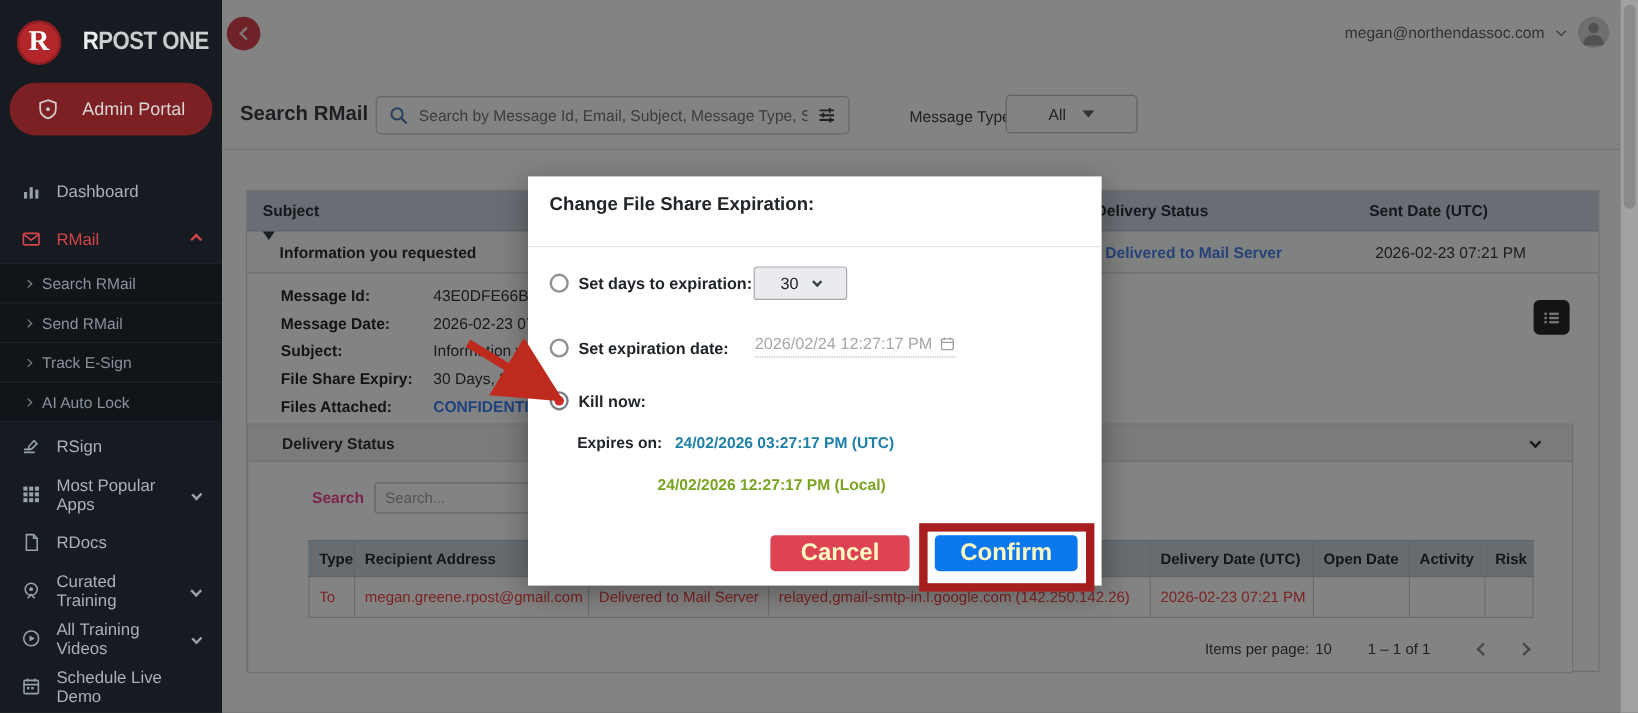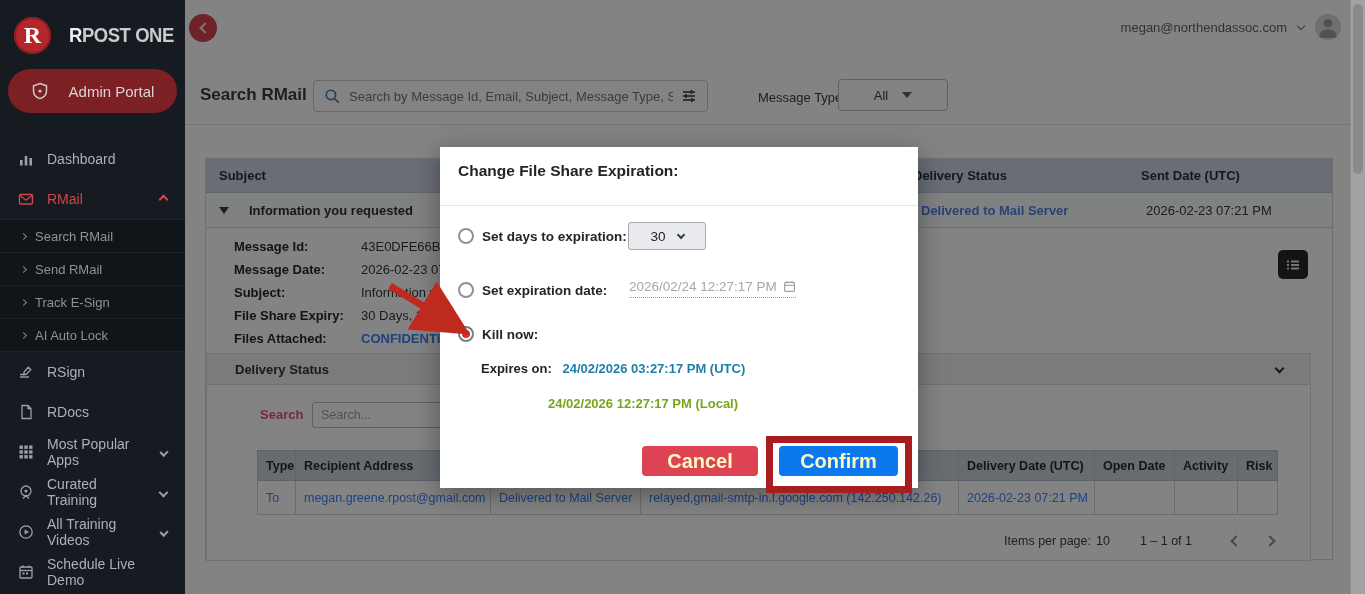--- a/index.html
+++ b/index.html
@@ -69,21 +69,21 @@
   
   .card { position:absolute; left:20px; top:158px; width:1128px; height:402px; background:#fff;
     border:1px solid #d9d9d9; }
   .thead { position:absolute; left:0; top:0; width:100%; height:34px; background:#ccd7e2;
     border-bottom:1px solid #b9c4cf; font-size:13px; font-weight:bold; color:#273038; }
   .th { position:absolute; line-height:34px; }
   .th-subject { left:13px; } .th-status { left:707px; } .th-sent { left:935px; }
   .trow { position:absolute; left:0; top:34px; width:100%; height:35px; background:#fafbfc;
     border-bottom:1px solid #d7d7d7; font-size:13px; }
   .subject-cell { position:absolute; left:13px; line-height:35px; color:#2b3035; font-weight:bold;
-    display:flex; align-items:center; gap:20px; cursor:pointer; }
+    display:flex; gap:4px; cursor:pointer; }
   .tri-down-sm { width:0; height:0; border-left:5px solid transparent; border-right:5px solid transparent;
     border-top:7px solid #3a3f44; }
   .status-link { position:absolute; left:715px; line-height:35px; color:#4a80e8; font-weight:bold;
     text-decoration:none; cursor:pointer; }
   .sent-cell { position:absolute; left:940px; line-height:35px; color:#35393d; }
 
   .drow { position:absolute; left:0; width:700px; height:23px; font-size:13px; }
   .dlabel { position:absolute; left:28px; font-weight:bold; color:#24282c; }
   .dvalue { position:absolute; left:155px; color:#32363a; white-space:nowrap; }
   .dvalue.filelink { color:#3b82f6; font-weight:bold; cursor:pointer; }
@@ -99,21 +99,21 @@
   .panel-head .chev { position:absolute; right:27px; top:11px; border-color:#333; cursor:pointer; }
   .ps-label { position:absolute; left:53px; top:53px; font-size:13px; font-weight:bold; color:#ec4899; }
   .ps-input { position:absolute; left:105px; top:48px; width:255px; height:26px; border:1px solid #bbb;
     border-radius:3px; font-size:12.5px; padding:0 8px; font-family:inherit; color:#333; }
   .ps-input::placeholder { color:#9aa0a6; }
 
   .dtable { position:absolute; left:50px; top:96px; width:1020px; border-collapse:collapse;
     table-layout:fixed; font-size:12.5px; }
   .dtable th { background:#c9d3dd; color:#262b31; font-weight:bold; height:30px; text-align:left;
     padding:0 8px; border:1px solid #b6c0ca; white-space:nowrap; overflow:hidden; }
-  .dtable td { background:#fff; color:#3b82f6; height:34px; padding:0 8px; border:1px solid #d2d2d2;
+  .dtable td { background:#fff; color:#ef4444; height:34px; padding:0 8px; border:1px solid #d2d2d2;
     white-space:nowrap; overflow:hidden; }
   .paginator { position:absolute; right:36px; top:180px; display:flex; align-items:center;
     font-size:12.5px; color:#3c4043; }
   .paginator .pg-range { margin-left:30px; }
   .paginator .chev { width:8px; height:8px; border-width:2px; border-color:#8f8f8f; cursor:pointer; }
   .paginator .chev.leftc { margin-left:40px; }
   .paginator .chev.rightc { margin-left:26px; }
 
   
   .overlay { position:absolute; left:0; top:0; width:100%; height:100%;
@@ -207,41 +207,41 @@
     <div class="menu-item">
       <svg width="16" height="16" viewBox="0 0 16 16">
           <path d="M2 10.5 H8" stroke="#9aa1a6" stroke-width="1.4" fill="none"></path>
           <path d="M2 13 H11" stroke="#9aa1a6" stroke-width="1.4" fill="none"></path>
           <path d="M10.3 3.2 L12.8 5.7 L8.4 10.1 L5.6 10.6 L6.2 7.9 Z" fill="none" stroke="#9aa1a6" stroke-width="1.3"></path>
         </svg>
       <span>RSign</span>
     </div>
     <div class="menu-item">
       <svg width="16" height="16" viewBox="0 0 16 16">
-          <path d="M4 1.5 H10 L13 4.5 V14.5 H4 Z" fill="none" stroke="#9aa1a6" stroke-width="1.3"></path>
-          <path d="M10 1.5 V4.5 H13" fill="none" stroke="#9aa1a6" stroke-width="1.3"></path>
-        </svg>
-      <span>RDocs</span>
-    </div>
-    <div class="menu-item">
-      <svg width="16" height="16" viewBox="0 0 16 16">
           <g fill="#9aa1a6">
             <rect x="1.5" y="1.5" width="3.4" height="3.4"></rect>
             <rect x="6.3" y="1.5" width="3.4" height="3.4"></rect>
             <rect x="11.1" y="1.5" width="3.4" height="3.4"></rect>
             <rect x="1.5" y="6.3" width="3.4" height="3.4"></rect>
             <rect x="6.3" y="6.3" width="3.4" height="3.4"></rect>
             <rect x="11.1" y="6.3" width="3.4" height="3.4"></rect>
             <rect x="1.5" y="11.1" width="3.4" height="3.4"></rect>
             <rect x="6.3" y="11.1" width="3.4" height="3.4"></rect>
             <rect x="11.1" y="11.1" width="3.4" height="3.4"></rect>
           </g>
         </svg>
       <span>Most Popular Apps</span>
       <span class="chev down auto"></span>
+    </div>
+    <div class="menu-item">
+      <svg width="16" height="16" viewBox="0 0 16 16">
+          <path d="M4 1.5 H10 L13 4.5 V14.5 H4 Z" fill="none" stroke="#9aa1a6" stroke-width="1.3"></path>
+          <path d="M10 1.5 V4.5 H13" fill="none" stroke="#9aa1a6" stroke-width="1.3"></path>
+        </svg>
+      <span>RDocs</span>
     </div>
     <div class="menu-item">
       <svg width="16" height="16" viewBox="0 0 16 16">
           <circle cx="8" cy="7" r="5" fill="none" stroke="#9aa1a6" stroke-width="1.3"></circle>
           <circle cx="8" cy="7" r="1.6" fill="#9aa1a6"></circle>
           <path d="M5 14.5 L8 11.5 L11 14.5" fill="none" stroke="#9aa1a6" stroke-width="1.3"></path>
         </svg>
       <span>Curated Training</span>
       <span class="chev down auto"></span>
     </div>

